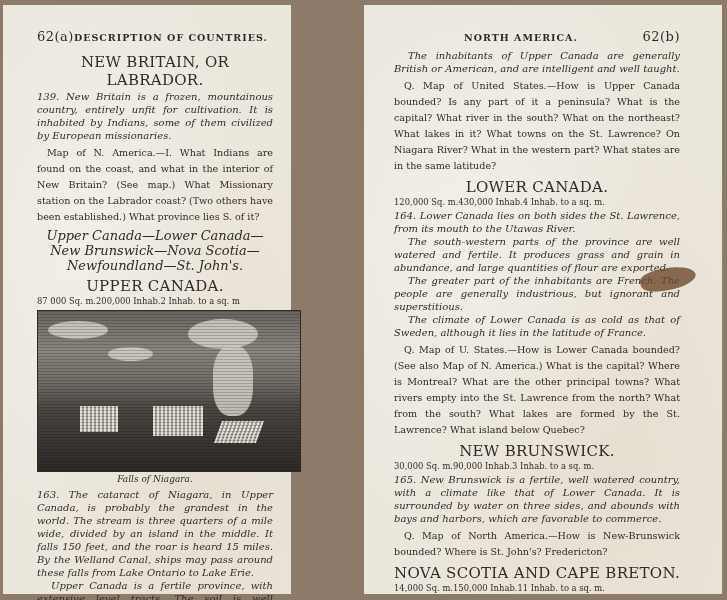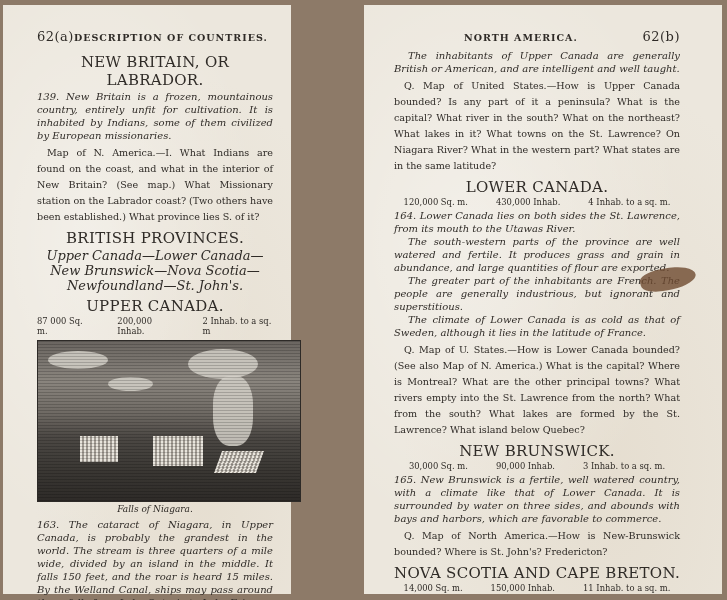--- a/index.html
+++ b/index.html
@@ -23,21 +23,21 @@
   .running-head { display:flex; align-items:baseline; font-size:10px; letter-spacing:0.5px; height:20px; }
   .running-head .pagenum { font-size:13px; }
   .running-head .title { font-variant:small-caps; font-weight:bold; font-size:9.5px; letter-spacing:1px; }
   .left .running-head .title { }
   .right .running-head .title { margin-left:70px; }
   .right .running-head .pagenum { margin-left:auto; }
   h2 { font-size:15px; font-weight:normal; text-align:center; margin:4px 0 1px; letter-spacing:0.3px; }
   p.body { font-size:10px; line-height:13px; margin:0; text-align:justify; text-indent:14px;font-style:italic; }
   p.body.noindent { text-indent:0; }
   p.q { font-size:9.6px; line-height:16px; margin:3px 0 3px; text-align:justify; text-indent:10px; }
-  .stats { display:flex; justify-content:center; gap:28px; font-size:8.4px; margin:0 0 2px; }
+  .stats { display:flex; font-size:8.4px; margin:0 0 2px; }
   .provinces { font-style:italic; font-size:13px; text-align:center; line-height:15px; margin:0 0 3px; }
   .engraving {
     margin:4px auto 2px; width:262px; height:160px;
     border:1.5px solid #2d2a27; position:relative; overflow:hidden;
     background:linear-gradient(#6a6560 0%, #8a857e 25%, #6f6a64 45%, #4c4844 60%, #3b3834 80%, #2e2b28 100%);
   }
   .engraving .hatch { position:absolute; inset:0; background:repeating-linear-gradient(0deg, rgba(0,0,0,0.18) 0 1px, rgba(0,0,0,0) 1px 3px); }
   .cloud { position:absolute; background:#d4d0c8; border-radius:50%; opacity:0.85; }
   .fall { position:absolute; background:repeating-linear-gradient(90deg, #e8e4dc 0 2px, #a29c94 2px 4px); }
   .caption { font-style:italic; font-size:9px; text-align:center; margin:2px 0 4px; }
@@ -49,21 +49,20 @@
 <div class="spine"></div>
 
 <div class="page left">
   <div class="running-head">
     <span class="pagenum">62(a)</span>
     <span class="title">DESCRIPTION OF COUNTRIES.</span>
   </div>
   <h2>NEW BRITAIN, OR LABRADOR.</h2>
   <p class="body noindent">139. New Britain is a frozen, mountainous country, entirely unfit for cultivation. It is inhabited by Indians, some of them civilized by European missionaries.</p>
   <p class="q">Map of N. America.—I. What Indians are found on the coast, and what in the interior of New Britain? (See map.) What Missionary station on the Labrador coast? (Two others have been established.) What province lies S. of it?</p>
-  <h2>BRITISH PROVINCES.</h2>
   <p class="provinces">Upper Canada—Lower Canada—New Brunswick—Nova Scotia—Newfoundland—St. John's.</p>
   <h2>UPPER CANADA.</h2>
   <div class="stats">
     <span>87 000 Sq. m.</span>
     <span>200,000 Inhab.</span>
     <span>2 Inhab. to a sq. m</span>
   </div>
   <div class="engraving">
     <div class="cloud" style="left:10px;top:10px;width:60px;height:18px;"></div>
     <div class="cloud" style="left:70px;top:36px;width:45px;height:14px;"></div>

